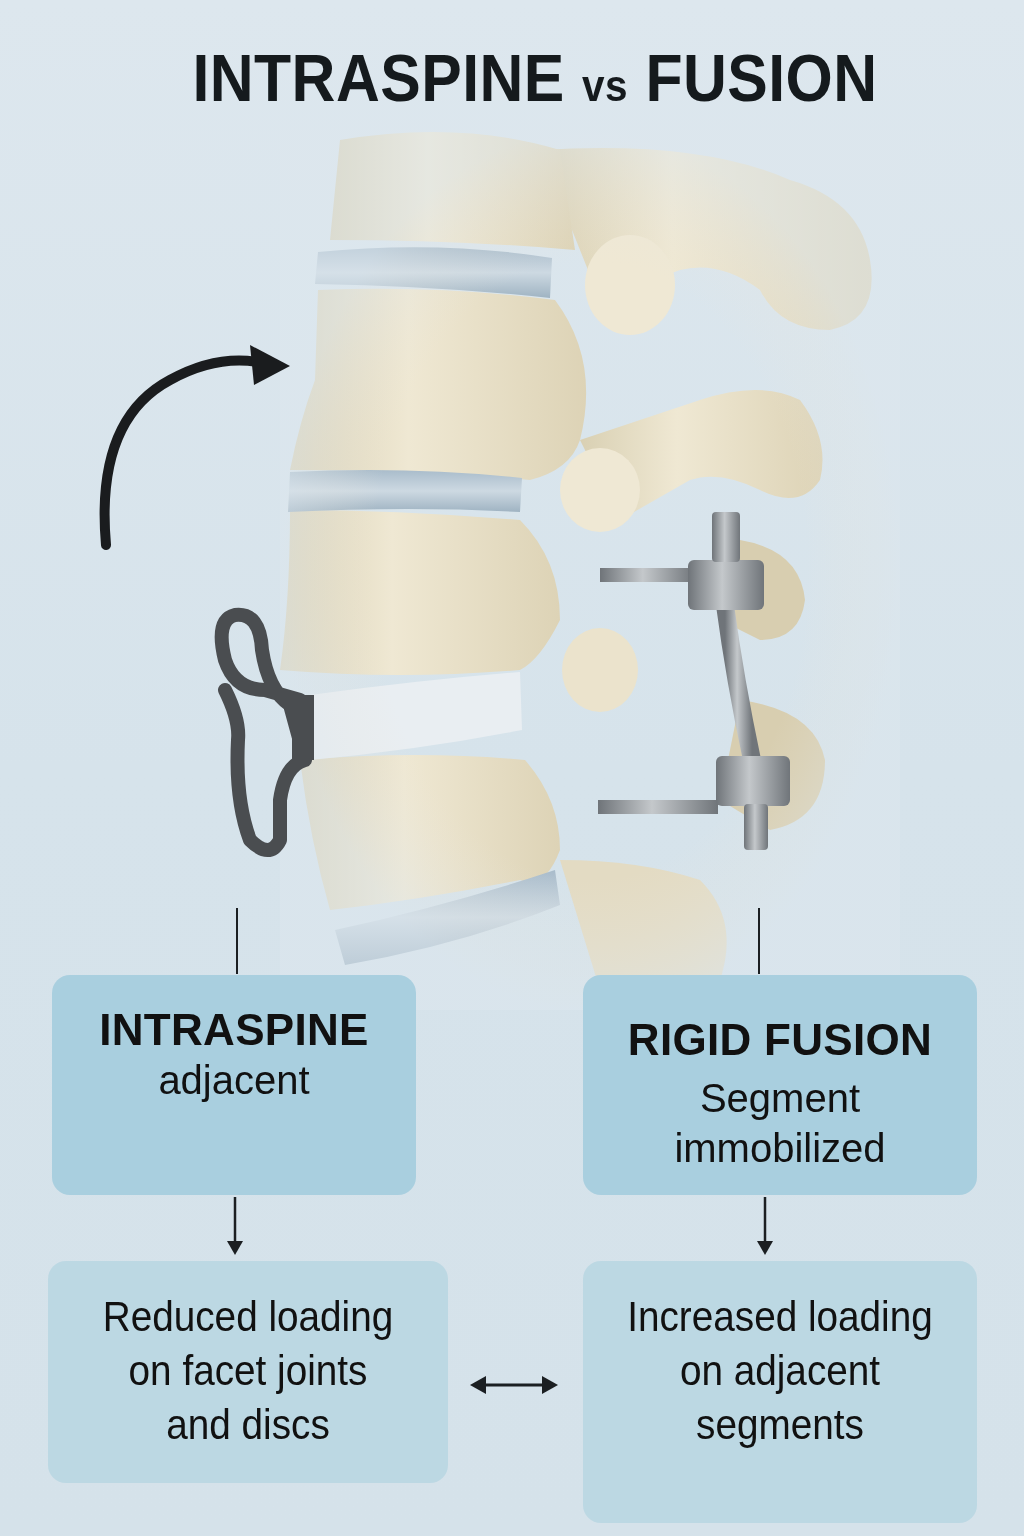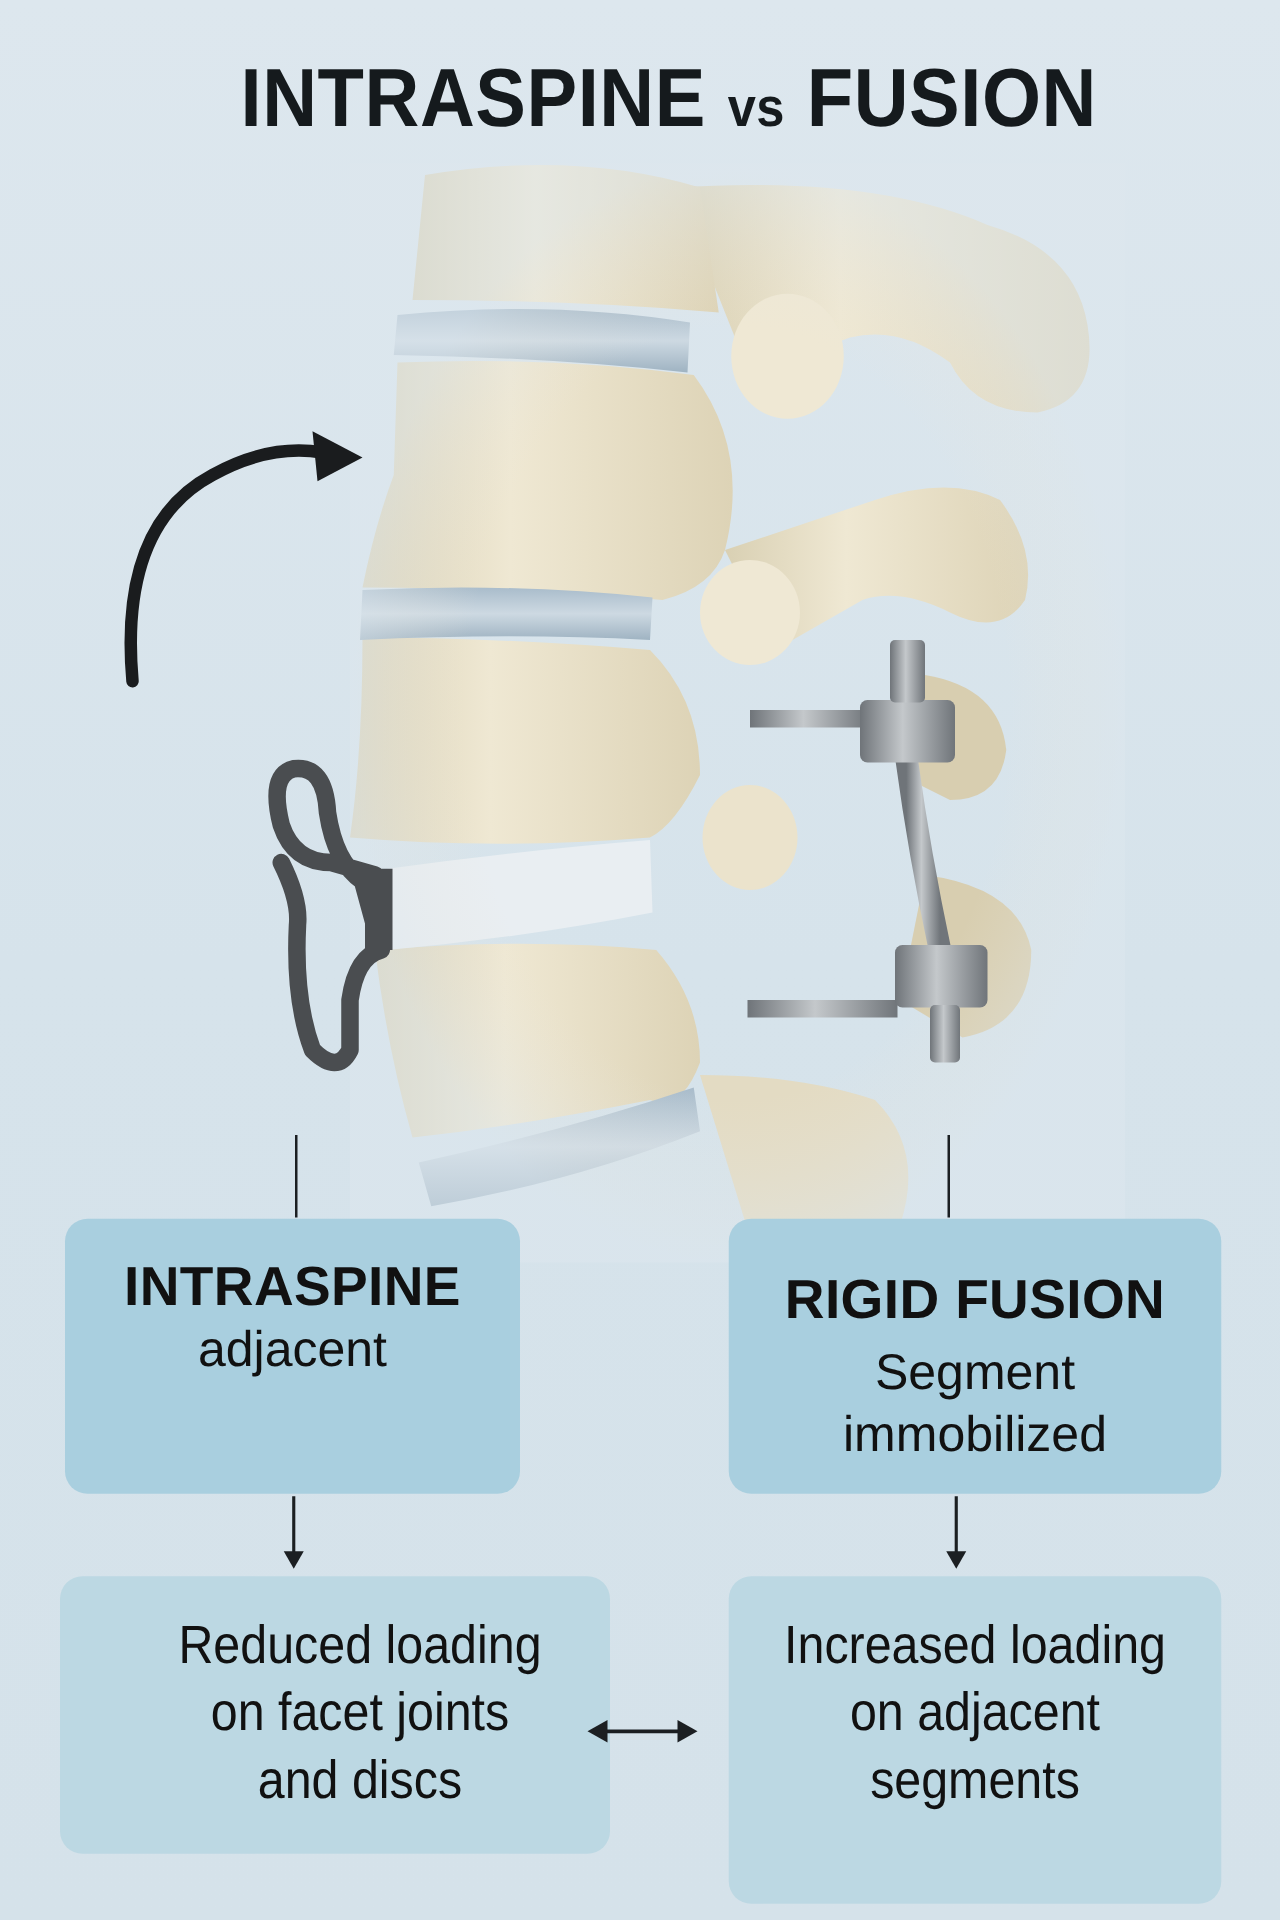--- a/index.html
+++ b/index.html
@@ -119,21 +119,21 @@
 
 <svg style="position:absolute; left:222px; top:1195px;" width="30" height="65">
   <line x1="13" y1="2" x2="13" y2="50" stroke="#1b1f22" stroke-width="2.5"></line>
   <polygon points="5,46 21,46 13,60" fill="#1b1f22"></polygon>
 </svg>
 <svg style="position:absolute; left:752px; top:1195px;" width="30" height="65">
   <line x1="13" y1="2" x2="13" y2="50" stroke="#1b1f22" stroke-width="2.5"></line>
   <polygon points="5,46 21,46 13,60" fill="#1b1f22"></polygon>
 </svg>
 
-<div class="box bottom" style="left:48px; top:1261px; width:400px; height:222px;padding-left:40px;">
+<div class="box bottom" style="left:48px; top:1261px; width:400px; height:222px;">
   <div class="body" style="margin-top:28px;">Reduced loading</div>
   <div class="body">on facet joints</div>
   <div class="body">and discs</div>
 </div>
 <div class="box bottom" style="left:583px; top:1261px; width:394px; height:262px;">
   <div class="body" style="margin-top:28px;">Increased loading</div>
   <div class="body">on adjacent</div>
   <div class="body">segments</div>
 </div>
 

